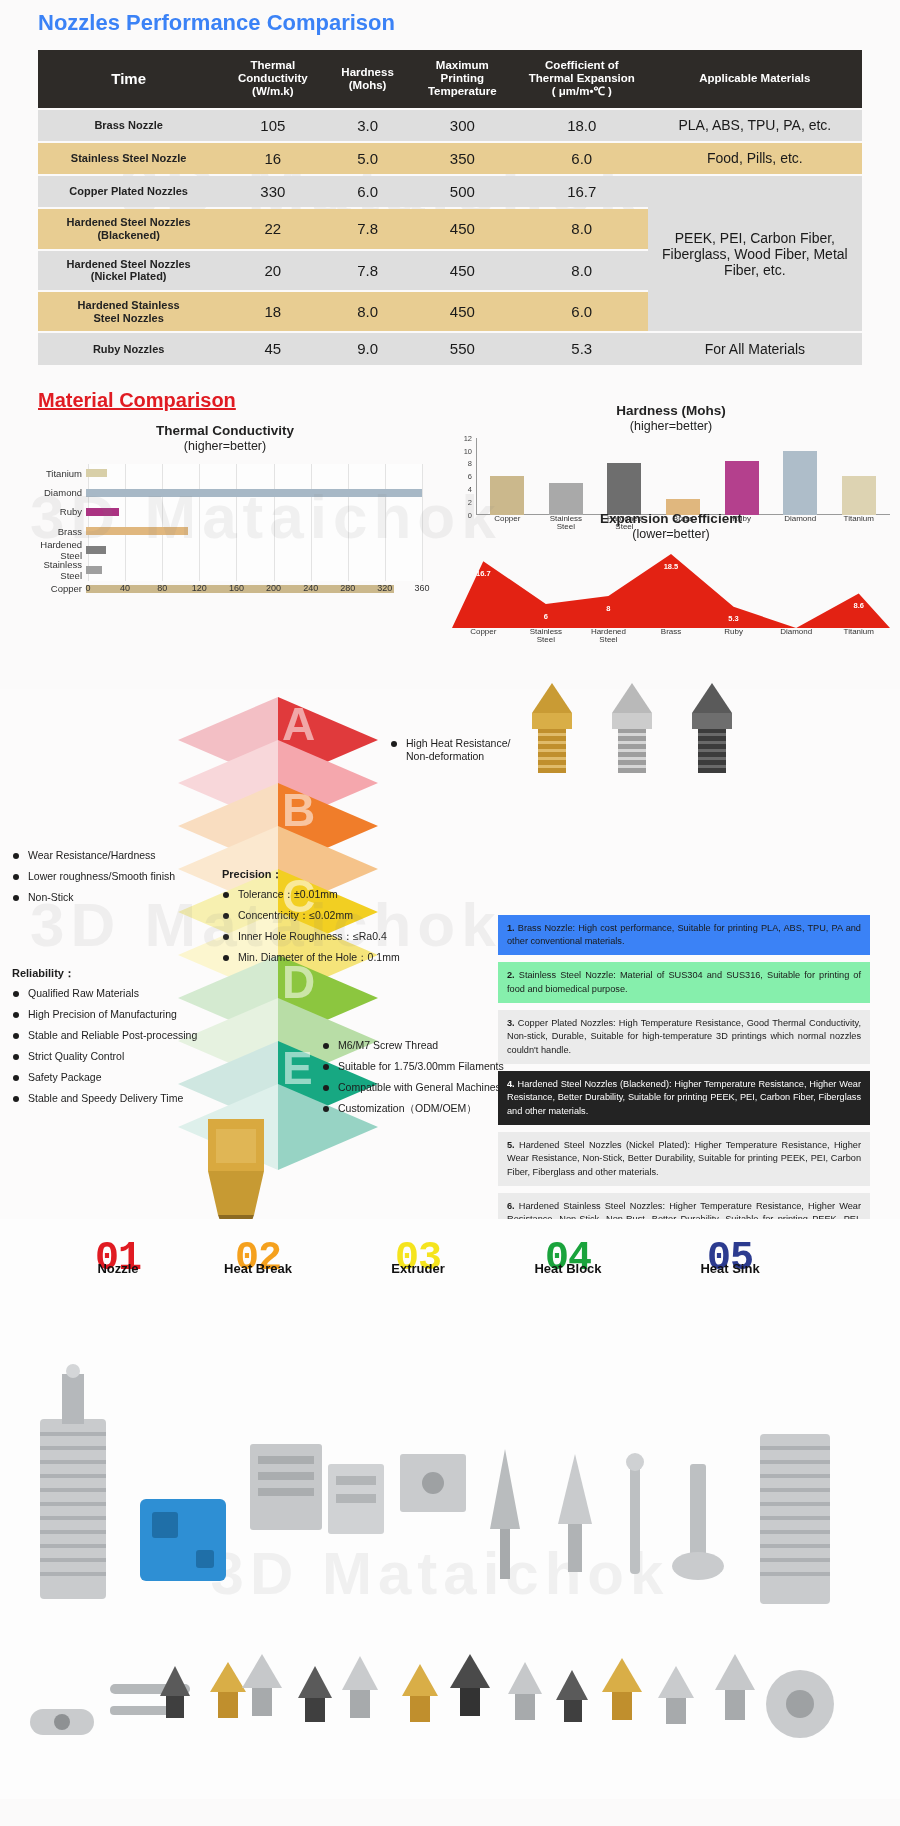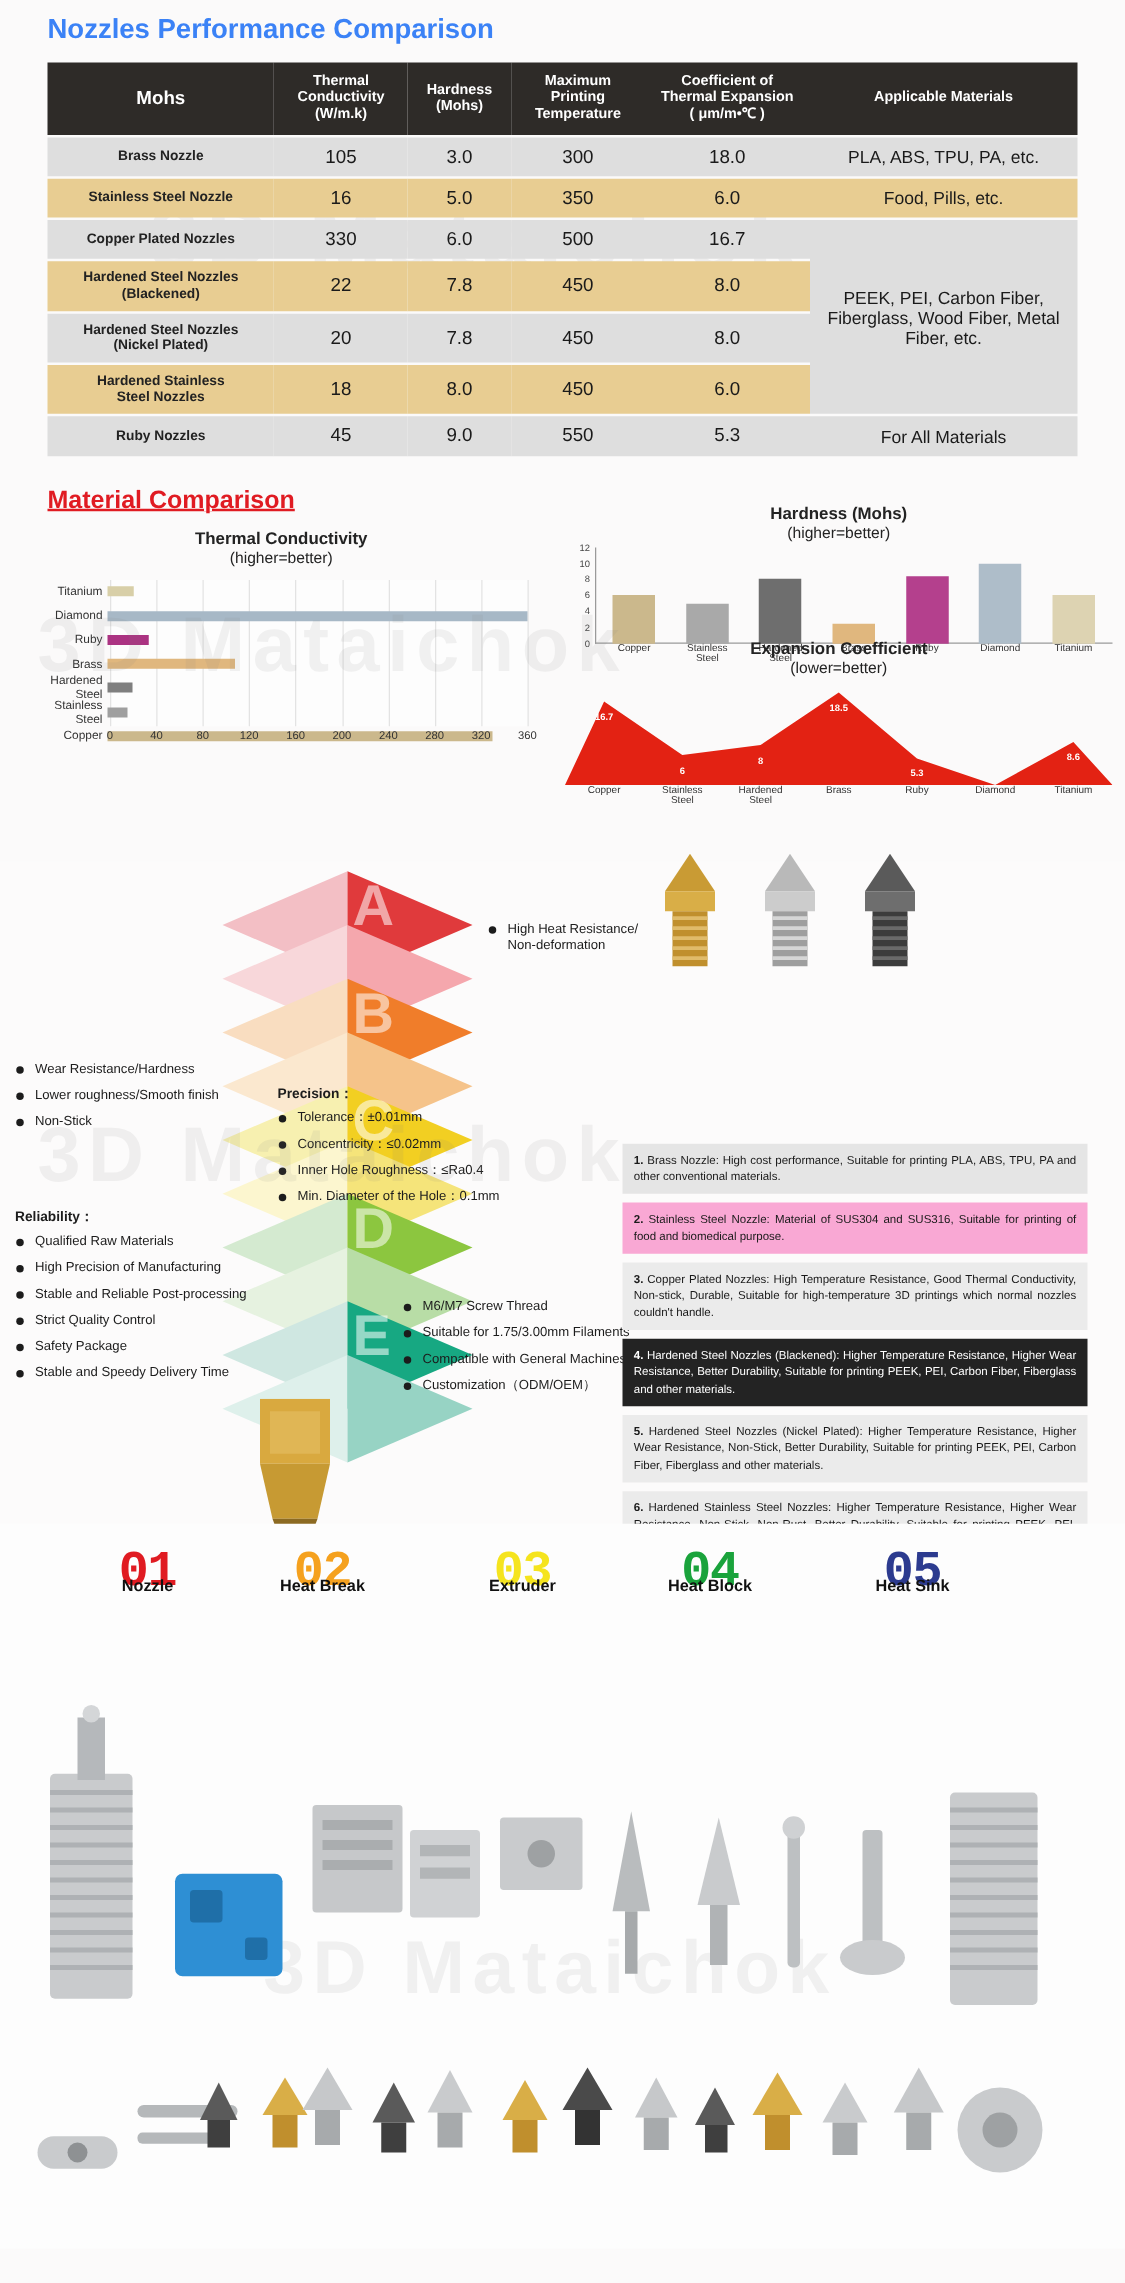--- a/index.html
+++ b/index.html
@@ -140,21 +140,21 @@
 <body>
 
 <div id="sec-table">
   <div class="watermark" style="left:120px; top:150px; font-size:70px;">3D Mataichok</div>
 
   <div class="sec-title">Nozzles Performance Comparison</div>
 
   <table class="perf">
     <thead>
       <tr>
-        <th class="col-type col-w1">Mohs</th>
+        <th class="col-type col-w1">Time</th>
         <th class="col-w2">
           <div>Thermal Conductivity</div>
           <div>(W/m.k)</div>
         </th>
         <th class="col-w3">
           <div>Hardness</div>
           <div>(Mohs)</div>
         </th>
         <th class="col-w4">
           <div>Maximum</div>
@@ -515,22 +515,22 @@
       <rect x="176" y="52" width="28" height="44" fill="#3c3c3c"></rect>
       <rect x="176" y="56" width="28" height="3" fill="#6a6a6a"></rect>
       <rect x="176" y="64" width="28" height="3" fill="#6a6a6a"></rect>
       <rect x="176" y="72" width="28" height="3" fill="#6a6a6a"></rect>
       <rect x="176" y="80" width="28" height="3" fill="#6a6a6a"></rect>
       <rect x="176" y="88" width="28" height="3" fill="#6a6a6a"></rect>
     </g>
   </svg>
 
   <div id="notes">
-      <div class="note" style="background: #e5e5e5; color: rgb(26, 26, 26);"><b>1.</b> <span>Brass Nozzle:</span> <span>High cost performance, Suitable for printing PLA, ABS, TPU, PA and other conventional materials.</span></div>
-      <div class="note" style="background: #f9a8d4; color: rgb(26, 26, 26);"><b>2.</b> <span>Stainless Steel Nozzle:</span> <span>Material of SUS304 and SUS316, Suitable for printing of food and biomedical purpose.</span></div>
+      <div class="note" style="background: #3b82f6; color: rgb(26, 26, 26);"><b>1.</b> <span>Brass Nozzle:</span> <span>High cost performance, Suitable for printing PLA, ABS, TPU, PA and other conventional materials.</span></div>
+      <div class="note" style="background: #86efac; color: rgb(26, 26, 26);"><b>2.</b> <span>Stainless Steel Nozzle:</span> <span>Material of SUS304 and SUS316, Suitable for printing of food and biomedical purpose.</span></div>
       <div class="note" style="background: rgb(235, 235, 235); color: rgb(26, 26, 26);"><b>3.</b> <span>Copper Plated Nozzles:</span> <span>High Temperature Resistance, Good Thermal Conductivity, Non-stick, Durable, Suitable for high-temperature 3D printings which normal nozzles couldn't handle.</span></div>
       <div class="note" style="background: rgb(35, 35, 35); color: rgb(255, 255, 255);"><b>4.</b> <span>Hardened Steel Nozzles (Blackened):</span> <span>Higher Temperature Resistance, Higher Wear Resistance, Better Durability, Suitable for printing PEEK, PEI, Carbon Fiber, Fiberglass and other materials.</span></div>
       <div class="note" style="background: rgb(235, 235, 235); color: rgb(26, 26, 26);"><b>5.</b> <span>Hardened Steel Nozzles (Nickel Plated):</span> <span>Higher Temperature Resistance, Higher Wear Resistance, Non-Stick, Better Durability, Suitable for printing PEEK, PEI, Carbon Fiber, Fiberglass and other materials.</span></div>
       <div class="note" style="background: rgb(235, 235, 235); color: rgb(26, 26, 26);"><b>6.</b> <span>Hardened Stainless Steel Nozzles:</span> <span>Higher Temperature Resistance, Higher Wear Resistance, Non-Stick, Non-Rust, Better Durability, Suitable for printing PEEK, PEI, Carbon Fiber, Fiberglass and other materials.</span></div>
       <div class="note" style="background: rgb(180, 64, 141); color: rgb(255, 255, 255);"><b>7.</b> <span>Ruby Nozzles:</span> <span>Higher Temperature Resistance, Higher Wear Resistance, Non-Stick, Better Durability, Suitable for printing PLA, ABS, TPU, PA, PEEK, PEI, Carbon Fiber, Fiberglass and all other materials.</span></div>
     </div>
 </div>
 
 <div id="sec-parts">
   <div id="parts-nums">

